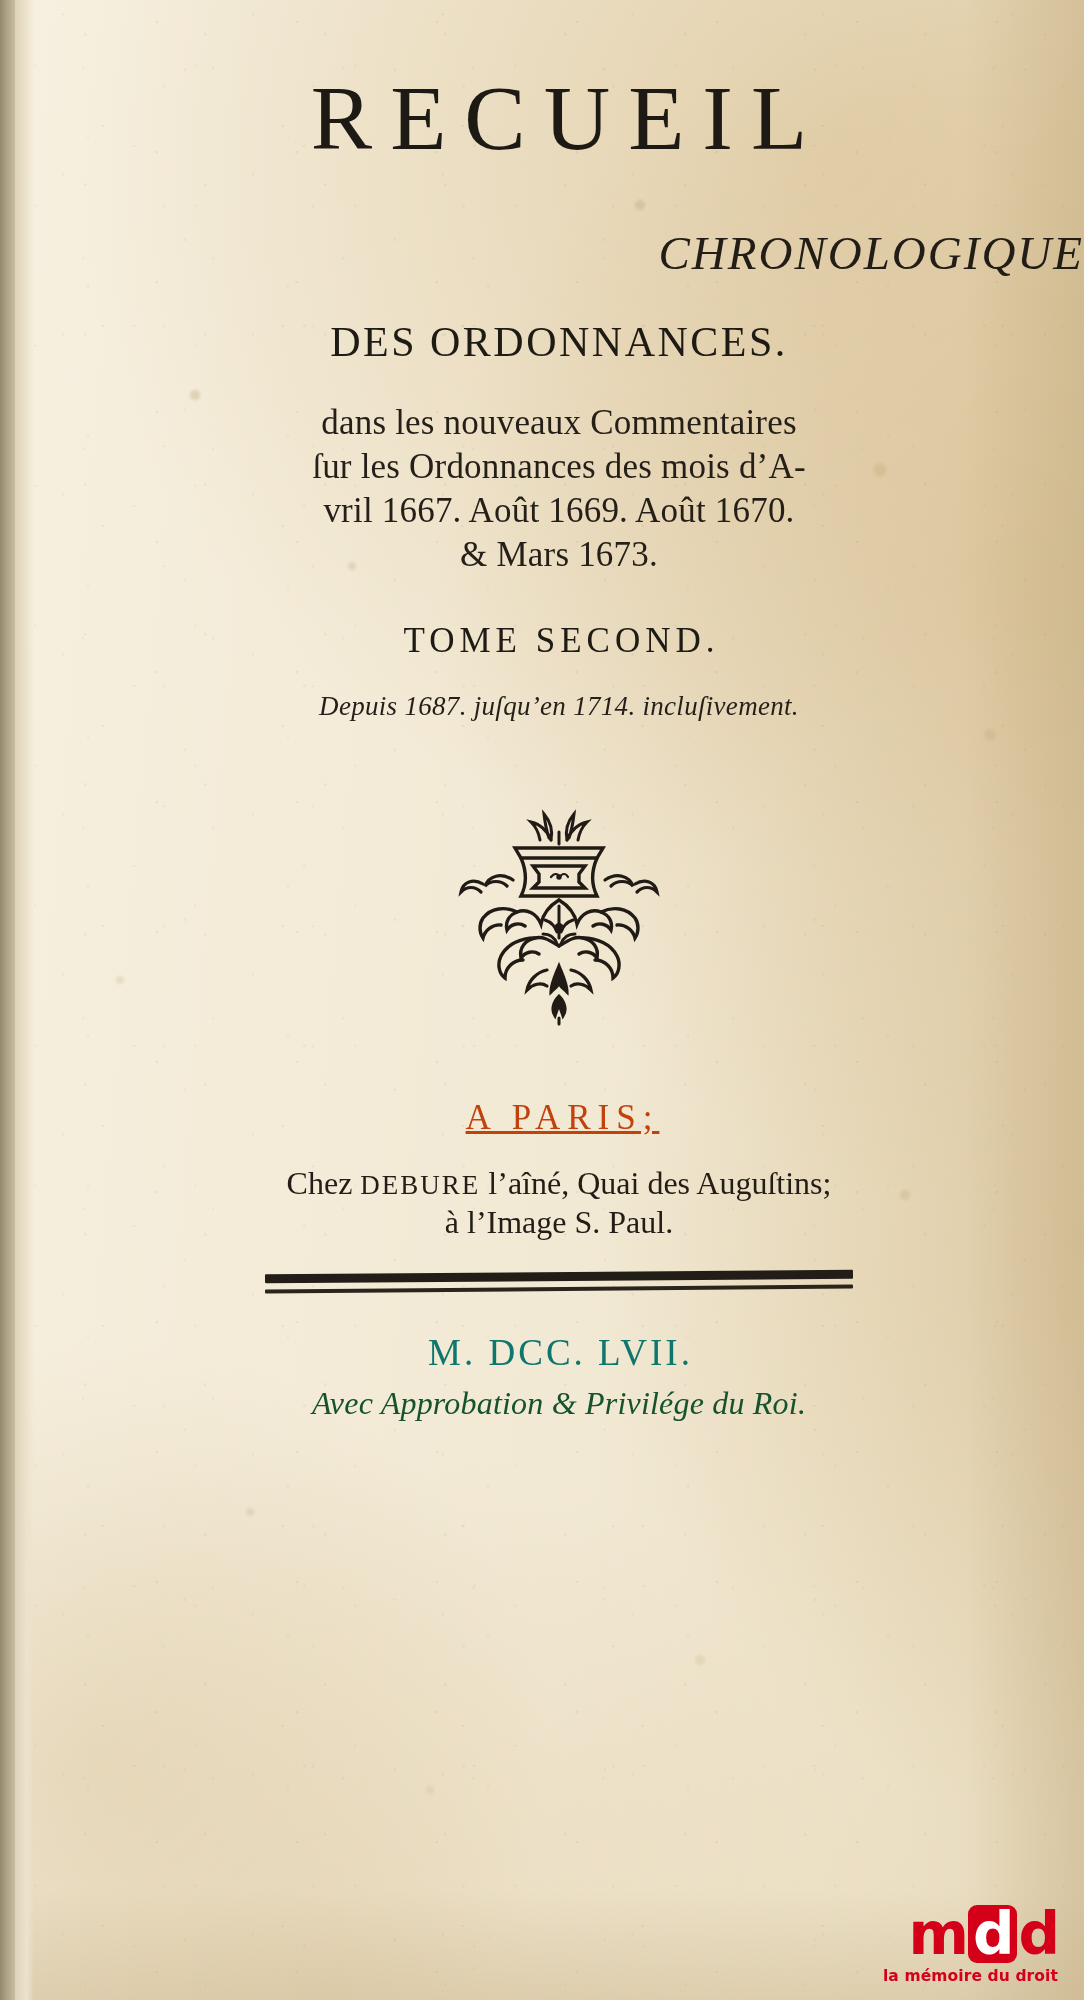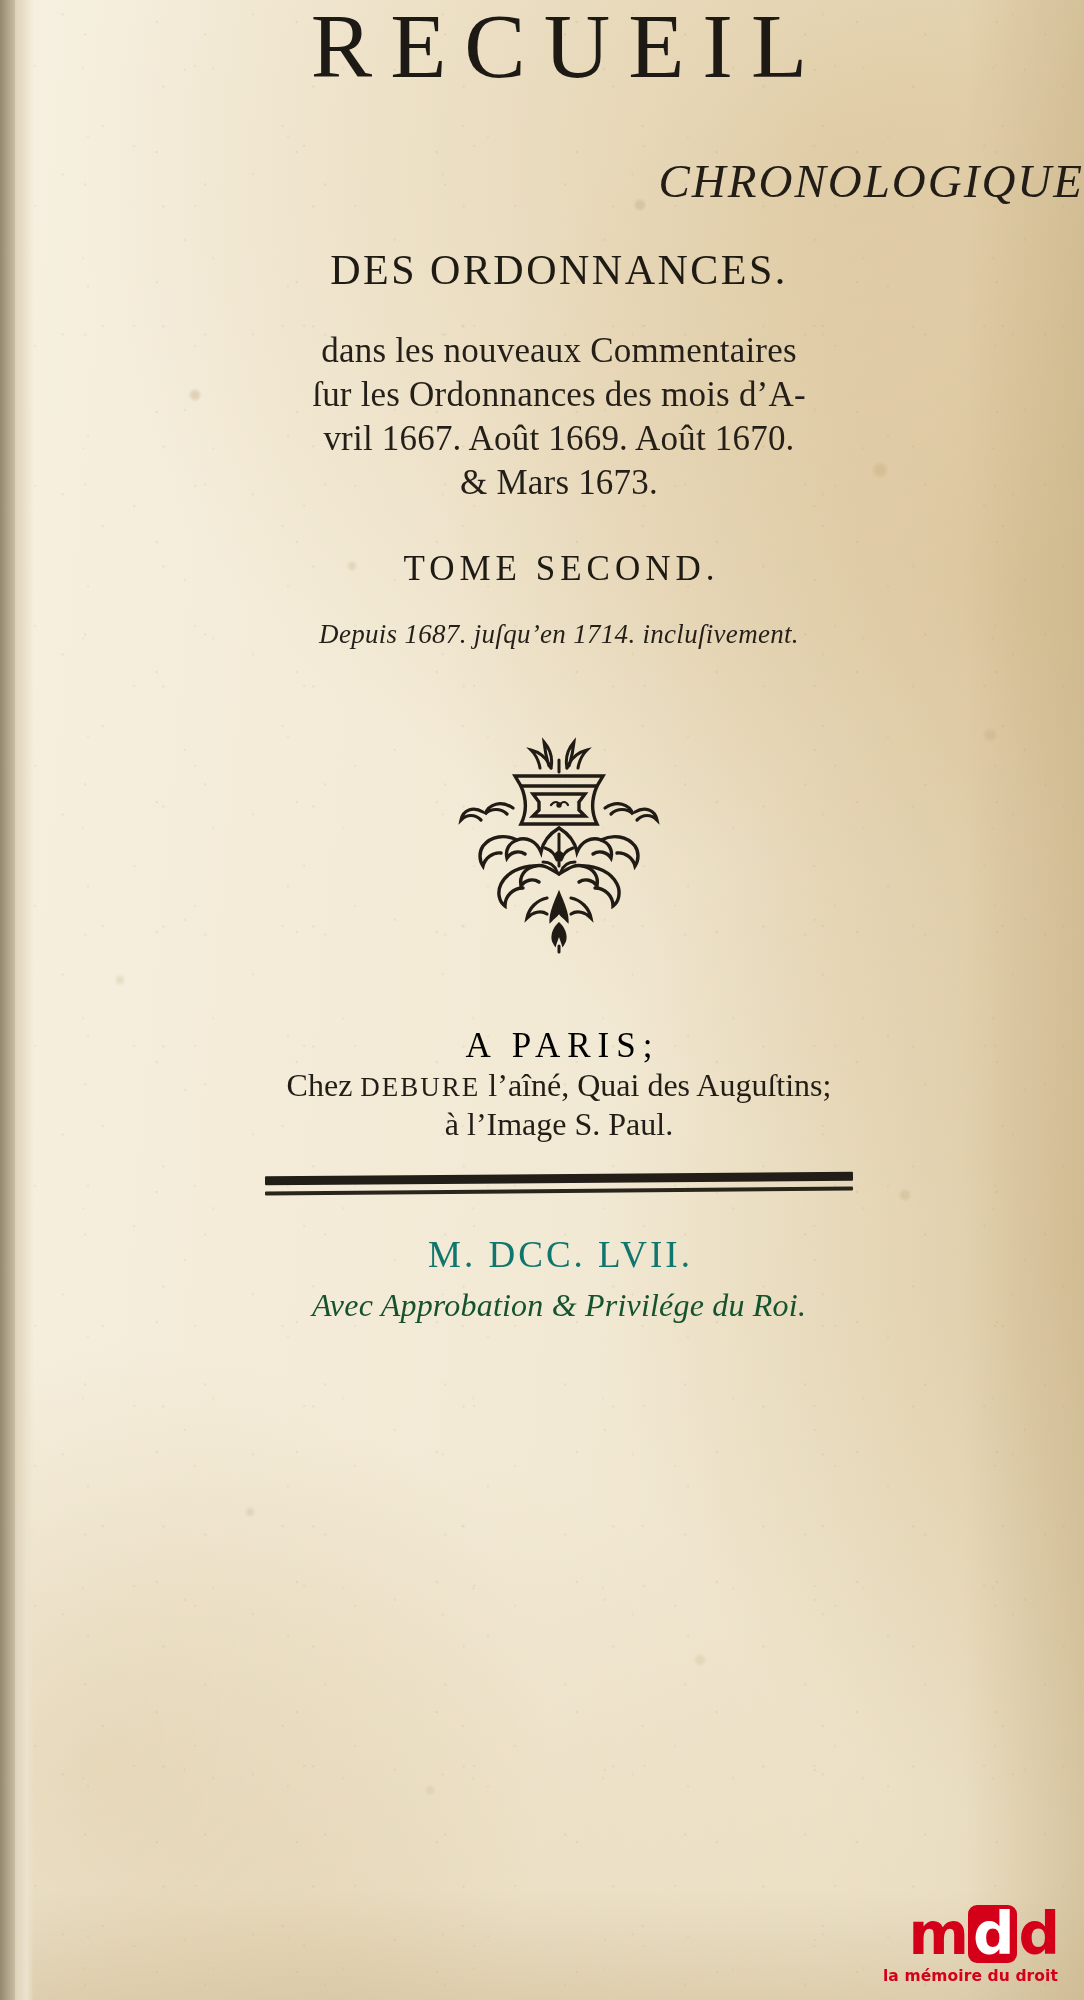--- a/index.html
+++ b/index.html
@@ -112,20 +112,21 @@
     top: 0;
     text-align: center;
     color: #1b1814;
   }
 
   .t-recueil {
     font-size: 92px;
     line-height: 1;
     letter-spacing: 18px;
     text-indent: 18px;
+    margin-top: 72px;
     font-weight: 400;
     color: #1d1914;
   }
   .t-chrono {
     font-size: 47px;
     line-height: 1;
     letter-spacing: 2px;
     font-style: italic;
     margin-top: 66px;
     color: #221d17;
@@ -170,23 +171,25 @@
     justify-content: center;
   }
   .ornament svg { display: block; }
 
   
   .t-aparis {
     margin-top: 70px;
     font-size: 35px;
     letter-spacing: 7px;
     text-indent: 7px;
-    color: #000000;
+    color: #c2410c;
+    text-decoration: underline;
   }
   .t-chez {
+    margin-top: 26px;
     font-size: 32px;
     line-height: 1.22;
     color: #221d17;
   }
   .t-chez .sc {
     font-size: 27px;
     letter-spacing: 2px;
   }
 
   .rule-wrap {

